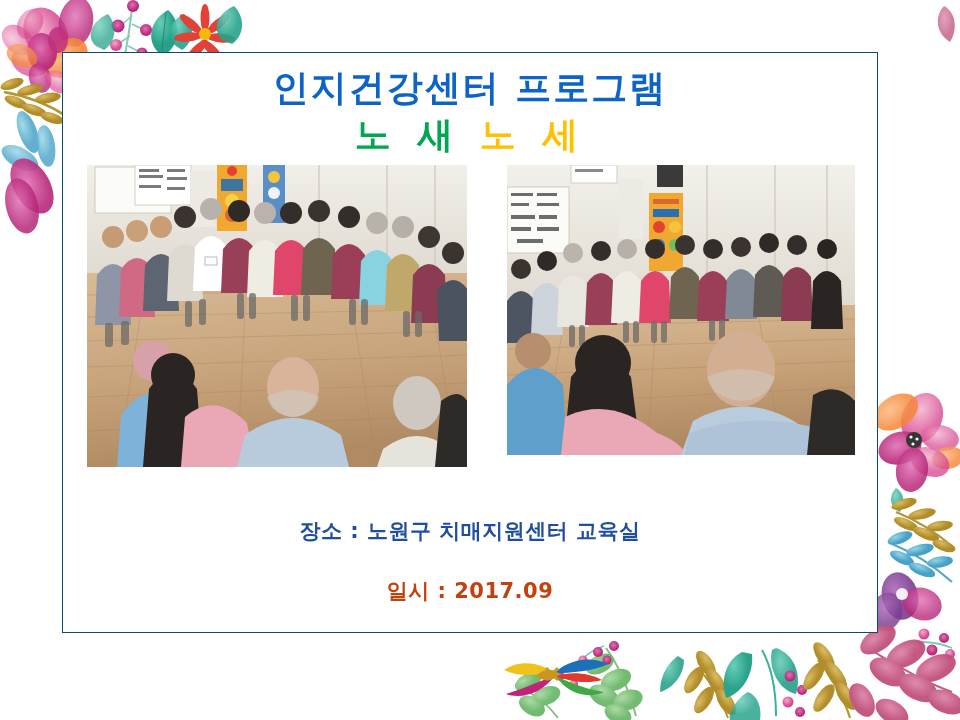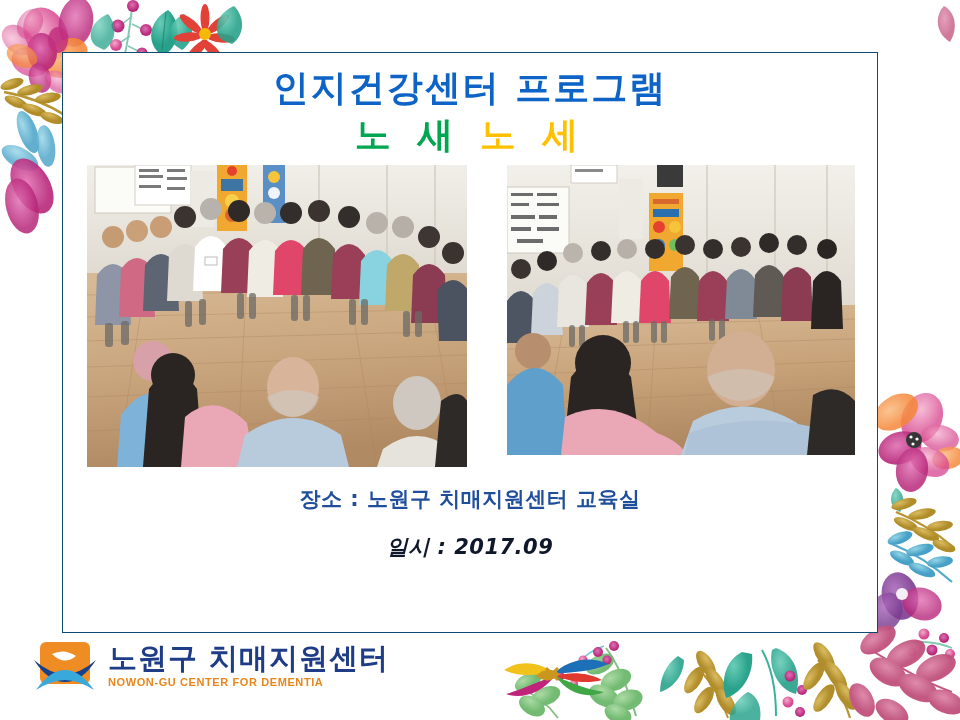--- a/index.html
+++ b/index.html
@@ -98,23 +98,24 @@
     top: 432px;
     text-align: center;
   }
   .info-line {
     font-family: "DejaVu Sans", sans-serif;
     font-weight: bold;
     font-size: 21px;
     letter-spacing: 0.5px;
     margin-bottom: 20px;
     white-space: nowrap;
+    margin-top: 32px;
   }
   .info-place  { color: #1f4e9c; }
-  .info-date   { color: #0f172a; font-style: italic; }
+  .info-date   { color: #c2410c; }
   .info-target { color: #ffc000; }
 
   
   .footer {
     position: absolute;
     left: 0;
     bottom: 0;
     width: 960px;
     height: 86px;
     z-index: 4;
@@ -711,34 +712,20 @@
     </div>
 
     <div class="info-block">
       <div class="info-line info-place">장소 : 노원구 치매지원센터 교육실</div>
       <div class="info-line info-date">일시 : 2017.09</div>
     </div>
   </div>
 
   <div class="footer">
 
-    <div class="brand">
-      <span class="brand-mark">
-        <svg viewBox="0 0 62 52" xmlns="http://www.w3.org/2000/svg">
-          <rect x="6" y="2" width="50" height="42" rx="6" fill="#f08c24"></rect>
-          <path d="M18 14 q12 -6 24 2 q-12 10 -24 -2 Z" fill="#ffffff"></path>
-          <path d="M0 20 q16 14 31 14 q15 0 31 -14 q-14 22 -31 22 q-17 0 -31 -22 Z" fill="#19418a"></path>
-          <path d="M2 50 q14 -20 29 -20 q15 0 29 20 q-16 -10 -29 -10 q-13 0 -29 10 Z" fill="#39a9dc"></path>
-        </svg>
-      </span>
-      <span class="brand-text">
-        <span class="brand-ko">노원구 치매지원센터</span>
-        <span class="brand-en">NOWON-GU CENTER FOR DEMENTIA</span>
-      </span>
-    </div>
 
     <span class="district-mark">
       <svg viewBox="0 0 112 56" xmlns="http://www.w3.org/2000/svg">
         <path d="M4 22 C22 10 44 16 54 26 C38 26 20 30 4 22 Z" fill="#f2c21c"></path>
         <path d="M108 16 C88 6 64 14 54 26 C72 24 92 24 108 16 Z" fill="#1d6fb8"></path>
         <path d="M6 46 C22 52 44 44 54 28 C38 34 20 42 6 46 Z" fill="#c0237a"></path>
         <path d="M104 44 C86 52 66 44 56 28 C72 36 90 42 104 44 Z" fill="#3fa845"></path>
         <path d="M102 32 C86 24 70 24 56 28 C70 34 88 36 102 32 Z" fill="#e03a2f"></path>
         <path d="M36 28 C44 20 52 20 60 26 C52 34 44 34 36 28 Z" fill="#c9961f"></path>
         <path d="M46 20 L58 32 M58 20 L46 32" stroke="#c9961f" stroke-width="3" fill="none"></path>

